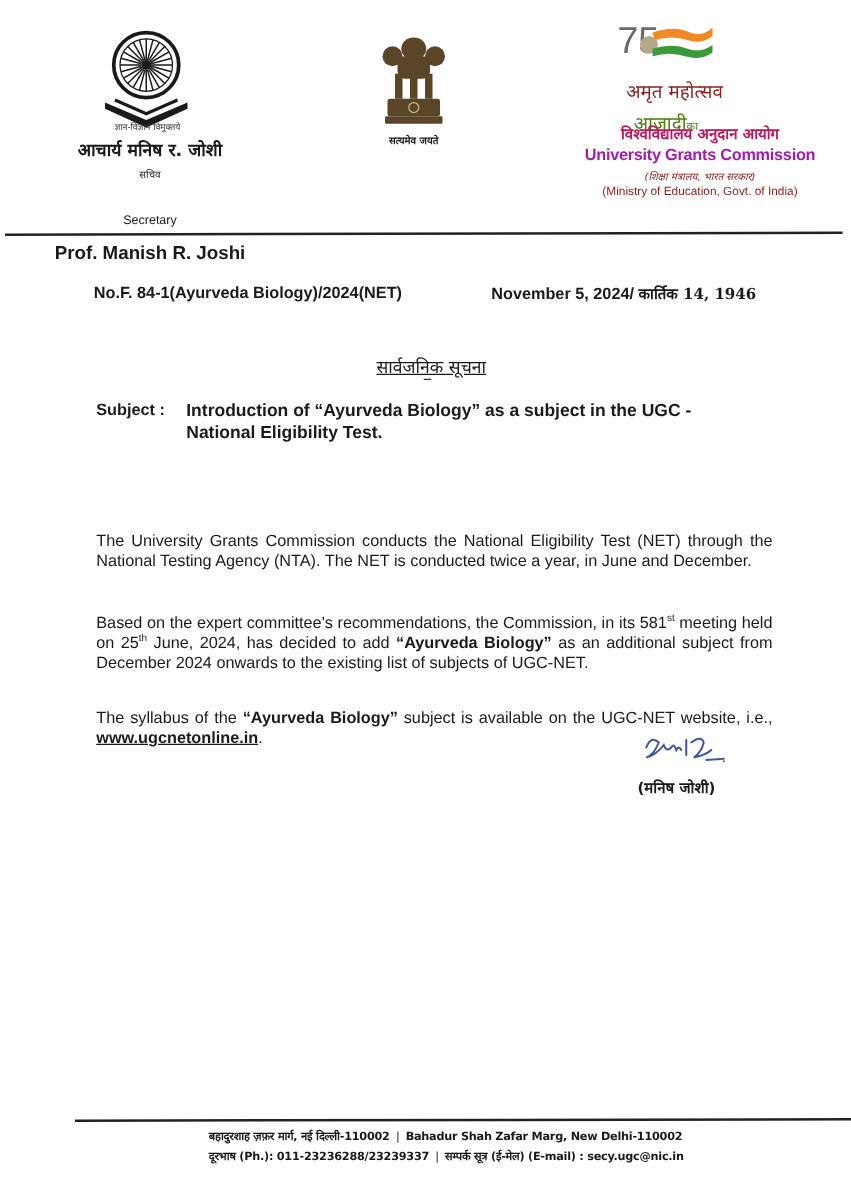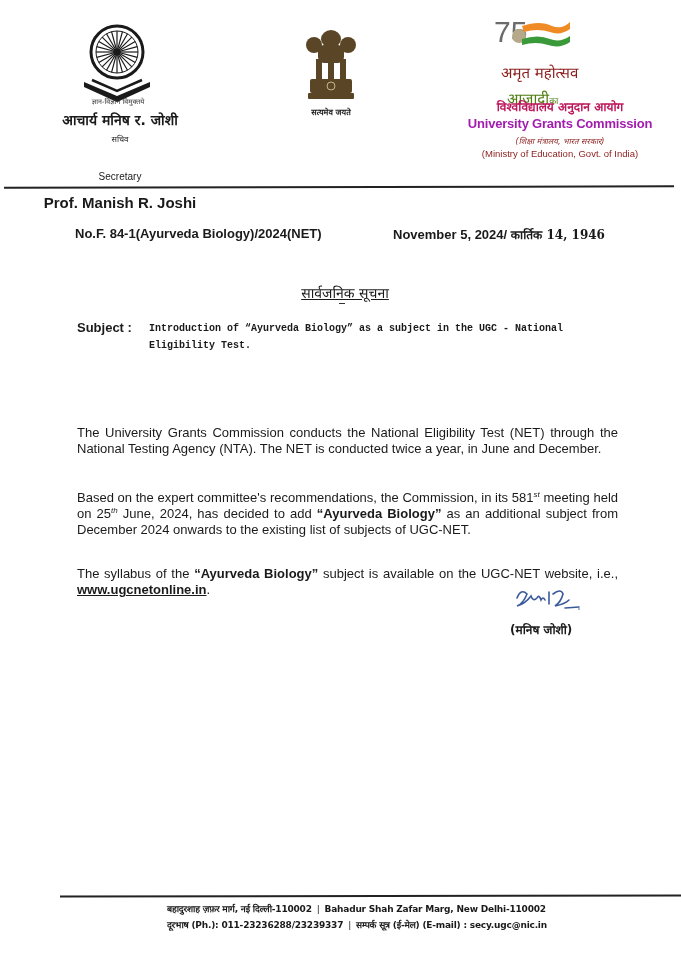--- a/index.html
+++ b/index.html
@@ -37,29 +37,29 @@
     .ref-no { left: 75px; top: 226px; font-size: 13px; font-weight: bold; }
     .ref-date { left: 393px; top: 226px; font-size: 13px; font-weight: bold; }
     .ref-date .hi { font-family: "DejaVu Serif", serif; font-size: 12px; }
 
     
     .notice-title { left: 270px; top: 283px; width: 150px; text-align: center; font-size: 14px; text-decoration: underline; font-family: "DejaVu Sans", sans-serif; }
     .notice-dash { left: 339px; top: 303px; width: 6px; height: 1px; background: #333; }
 
     
     .subject-label { left: 77px; top: 320px; font-size: 13px; font-weight: bold; }
-    .subject-text { left: 149px; top: 320px; width: 460px; font-size: 10px; font-weight: bold; line-height: 17px; font-family: Liberation Mono, monospace; }
+    .subject-text { left: 149px; top: 320px; width: 460px; font-size: 14px; font-weight: bold; line-height: 17px; }
 
     
     .para { left: 77px; width: 541px; font-size: 13px; line-height: 16px; text-align: justify; text-align-last: left; color: #1a1a1a; margin-top: 35px; }
     .p1 { top: 390px; }
     .p2 { top: 455px; }
     .p3 { top: 531px; }
     .para b { font-weight: bold; }
-    .para sup { font-size: 8px; line-height: 0; font-style: italic; }
+    .para sup { font-size: 8px; line-height: 0; }
     .link { font-weight: bold; text-decoration: underline; color: #1a1a1a; }
 
     
     .signature { left: 513px; top: 584px; width: 70px; height: 30px; }
     .sign-name { left: 510px; top: 621px; width: 100px; font-size: 12px; font-weight: bold; font-family: "DejaVu Sans", sans-serif; }
 
     
     .rule-bottom { left: 60px; top: 895px; width: 621px; height: 1.5px; background: #222; transform: rotate(-0.1deg); }
     .footer-l1 { left: 167px; top: 902px; width: 500px; font-size: 9px; font-weight: bold; font-family: "DejaVu Sans", sans-serif; letter-spacing: -0.2px; }
     .footer-l2 { left: 167px; top: 918px; width: 500px; font-size: 9px; font-weight: bold; font-family: "DejaVu Sans", sans-serif; letter-spacing: -0.2px; }

